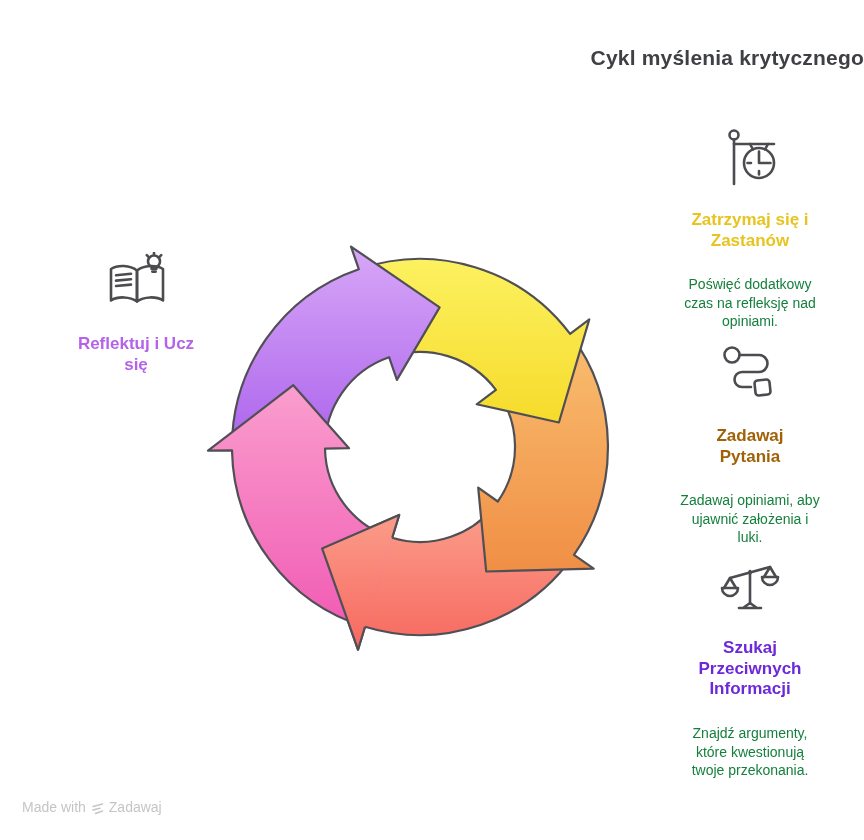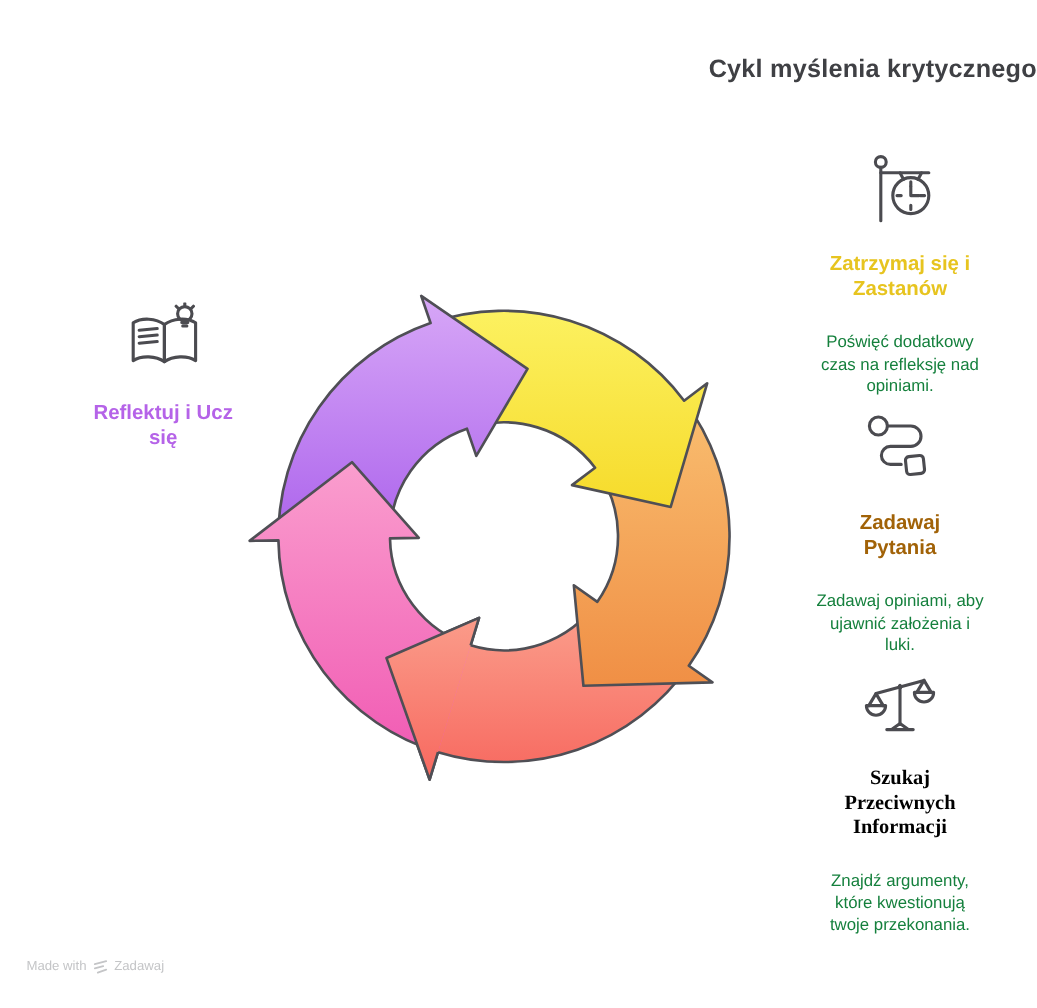--- a/index.html
+++ b/index.html
@@ -10,22 +10,22 @@
   .cycle{position:absolute;left:0;top:0;pointer-events:none;}
   .section{position:absolute;display:flex;flex-direction:column;align-items:center;text-align:center;gap:13px;}
   .col-right{left:659px;width:182px;}
   .col-left{left:44px;width:184px;}
   .s-r1{top:126px}.s-r2{top:342px}.s-r3{top:554px}
   .s-l1{top:250px}.s-l2{top:460px}
   .icon{height:60px;display:flex;align-items:flex-end;justify-content:center;}
   .icon svg{stroke:#4b4b50;fill:none;stroke-width:2.6;stroke-linecap:round;stroke-linejoin:round;}
   .heading{font-size:17px;font-weight:bold;line-height:1.22;margin-top:11px;white-space:pre-line;}
   .body{font-size:14px;line-height:1.32;color:#15803d;margin-top:11px;white-space:pre-line;}
-  .footer{position:absolute;left:22px;top:799px;display:flex;align-items:flex-start;gap:5px;
-          color:#c4c5c7;font-size:11px;}
+  .footer{position:absolute;left:22px;top:799px;display:flex;align-items:flex-end;gap:5px;
+          color:#c4c5c7;font-size:14px;}
   .footer svg{display:block;}
 </style>
 </head>
 <body>
 
 <div class="canvas">
 
   <h1 class="title">Cykl myślenia krytycznego</h1>
 
   <svg class="cycle" width="864" height="840" viewBox="0 0 864 840">
@@ -101,21 +101,21 @@
         <path d="M31,15 V47"></path>
         <path d="M31,47 L24,52 M31,47 L38,52 M20,52 H42"></path>
         <path d="M11,22 L51,11"></path>
         <circle cx="31" cy="16.5" r="2" fill="#4b4b50" stroke="none"></circle>
         <path d="M11,22 L5,32 M11,22 L17,32"></path>
         <path d="M3,32 a8,8 0 0 0 16,0 Z"></path>
         <path d="M51,11 L45,21 M51,11 L57,21"></path>
         <path d="M43,21 a8,8 0 0 0 16,0 Z"></path>
       </svg>
     </div>
-    <div class="heading" style="color: #000000; font-family: Liberation Serif, serif;">Szukaj
+    <div class="heading" style="color: #6d28d9;">Szukaj
 Przeciwnych
 Informacji</div>
     <div class="body">Znajdź argumenty,
 które kwestionują
 twoje przekonania.</div>
   </div>
 
   <div class="section col-left s-l1">
     <div class="icon">
       <svg width="64" height="58" viewBox="0 0 64 58">

